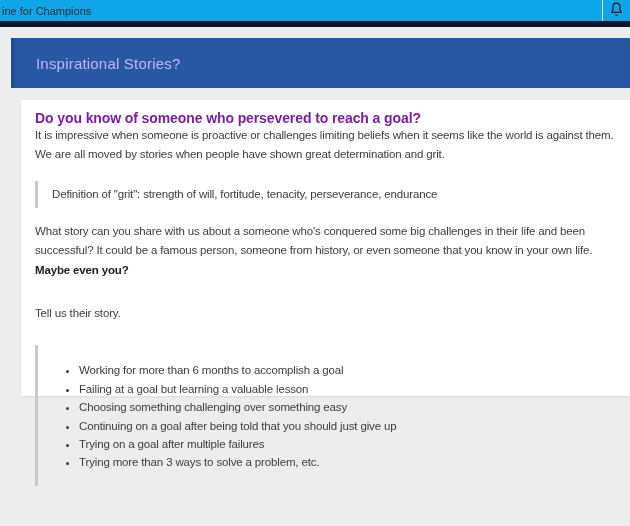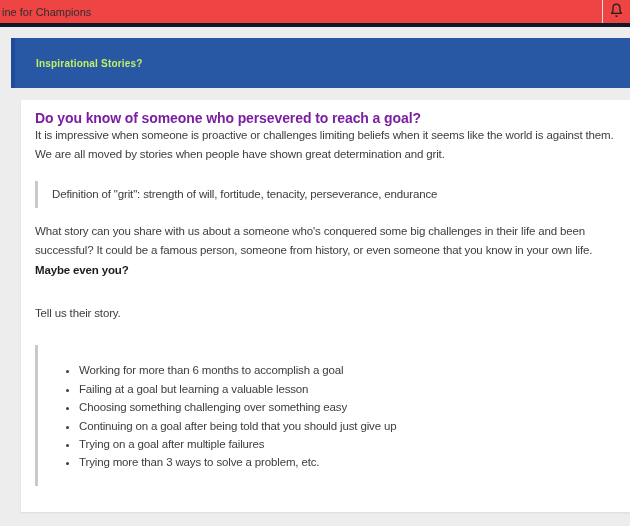--- a/index.html
+++ b/index.html
@@ -7,47 +7,47 @@
   body {
     font-family:"Liberation Sans", sans-serif;
     background:#ededed;
     position:relative;
     color:#3d3d3d;
   }
 
   
   .topbar {
     position:absolute; top:0; left:0; width:630px; height:27px;
-    background:#ef4444; border-bottom:4px solid #0f172a;
+    background:#0ea5e9; border-bottom:6px solid #0f172a;
     display:flex; align-items:center; justify-content:space-between;
   }
   .topbar-title {
     font-size:11px; color:#2f2f2f; padding-left:2px;
     white-space:nowrap; overflow:hidden;
   }
   .topbar-right {
     height:100%; width:28px; border-left:1px solid #e3e3e3;
     display:flex; align-items:center; justify-content:center;
   }
   .bell-btn { background:none; border:none; cursor:pointer; padding:0; display:flex; }
 
   
   .blue-header {
     position:absolute; top:38px; left:11px; right:0; height:50px;
     background:#2857a4; border-left:4px solid #1f4c9a;
     display:flex; align-items:center;
   }
   .blue-header h1 {
-    color:#bef264; font-size:10px; font-weight:bold;
+    color:#c4b5fd; font-size:15px; font-weight:normal;
     padding-left:21px; letter-spacing:.2px;
   }
 
   
   .card {
-    position:absolute; top:100px; left:21px; right:0; height:412px;
+    position:absolute; top:100px; left:21px; right:0; height:296px;
     background:#ffffff; box-shadow:0 1px 2px rgba(0,0,0,.08);
     padding:10px 8px 0 14px;
   }
   .card h2 {
     color:#7b1fa2; font-size:14px; font-weight:bold; letter-spacing:-.1px;
   }
   .para {
     font-size:11.5px; line-height:1.68; letter-spacing:-.15px; color:#3d3d3d;
   }
   .intro { }

